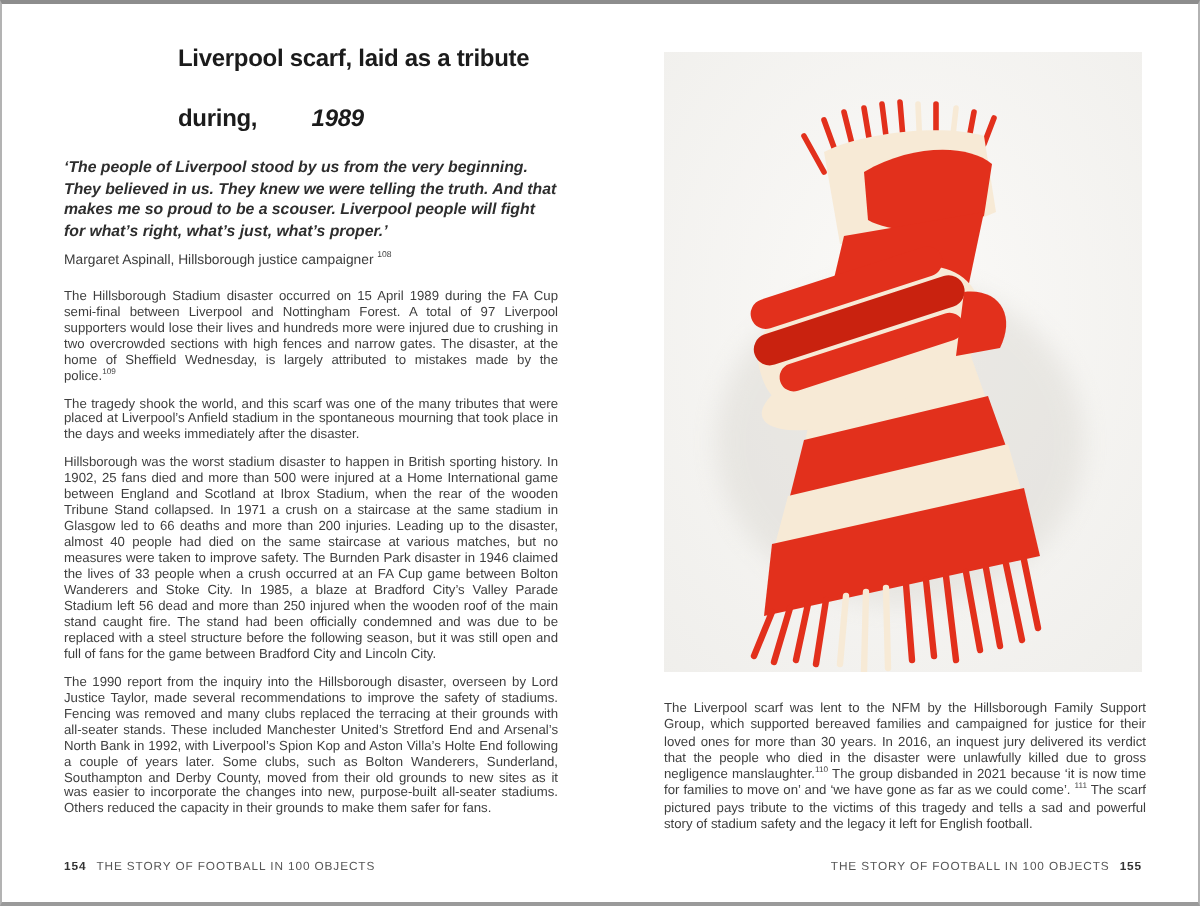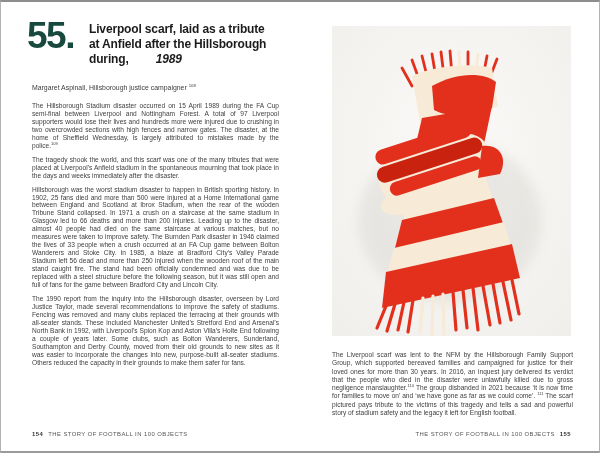--- a/index.html
+++ b/index.html
@@ -41,27 +41,27 @@
   .footer-right{right:28px;text-align:right;}
   .footer .pg{font-weight:700;color:#333;}
   .footer-left .pg{margin-right:5px;}
   .footer-right .pg{margin-left:5px;}
 </style>
 </head>
 <body>
 
 <div class="spread">
 
-  <div class="chapter-number">55.</div>
 
   <h1 class="chapter-title"><span>Liverpool scarf, laid as a tribute</span><br>
-    <span>at Anfield after the Hillsborough</span><br>
+    <br>
     <span>during, </span><span class="ital">1989</span></h1>
 
   <div class="left-col">
+    <p class="pull-quote">‘The people of Liverpool stood by us from the very beginning. They believed in us. They knew we were telling the truth. And that makes me so proud to be a scouser. Liverpool people will fight for what’s right, what’s just, what’s proper.’</p>
     <p class="quote-attribution"><span>Margaret Aspinall, Hillsborough justice campaigner</span>
       <sup>108</sup></p>
 
     <div class="article">
       <p><span>The Hillsborough Stadium disaster occurred on 15 April 1989 during the FA Cup semi-final between Liverpool and Nottingham Forest. A total of 97 Liverpool supporters would lose their lives and hundreds more were injured due to crushing in two overcrowded sections with high fences and narrow gates. The disaster, at the home of Sheffield Wednesday, is largely attributed to mistakes made by the police.</span><sup>109</sup></p>
       <p>The tragedy shook the world, and this scarf was one of the many tributes that were placed at Liverpool’s Anfield stadium in the spontaneous mourning that took place in the days and weeks immediately after the disaster.</p>
       <p>Hillsborough was the worst stadium disaster to happen in British sporting history. In 1902, 25 fans died and more than 500 were injured at a Home International game between England and Scotland at Ibrox Stadium, when the rear of the wooden Tribune Stand collapsed. In 1971 a crush on a staircase at the same stadium in Glasgow led to 66 deaths and more than 200 injuries. Leading up to the disaster, almost 40 people had died on the same staircase at various matches, but no measures were taken to improve safety. The Burnden Park disaster in 1946 claimed the lives of 33 people when a crush occurred at an FA Cup game between Bolton Wanderers and Stoke City. In 1985, a blaze at Bradford City’s Valley Parade Stadium left 56 dead and more than 250 injured when the wooden roof of the main stand caught fire. The stand had been officially condemned and was due to be replaced with a steel structure before the following season, but it was still open and full of fans for the game between Bradford City and Lincoln City.</p>
       <p>The 1990 report from the inquiry into the Hillsborough disaster, overseen by Lord Justice Taylor, made several recommendations to improve the safety of stadiums. Fencing was removed and many clubs replaced the terracing at their grounds with all-seater stands. These included Manchester United’s Stretford End and Arsenal’s North Bank in 1992, with Liverpool’s Spion Kop and Aston Villa’s Holte End following a couple of years later. Some clubs, such as Bolton Wanderers, Sunderland, Southampton and Derby County, moved from their old grounds to new sites as it was easier to incorporate the changes into new, purpose-built all-seater stadiums. Others reduced the capacity in their grounds to make them safer for fans.</p>
     </div>
   </div>

